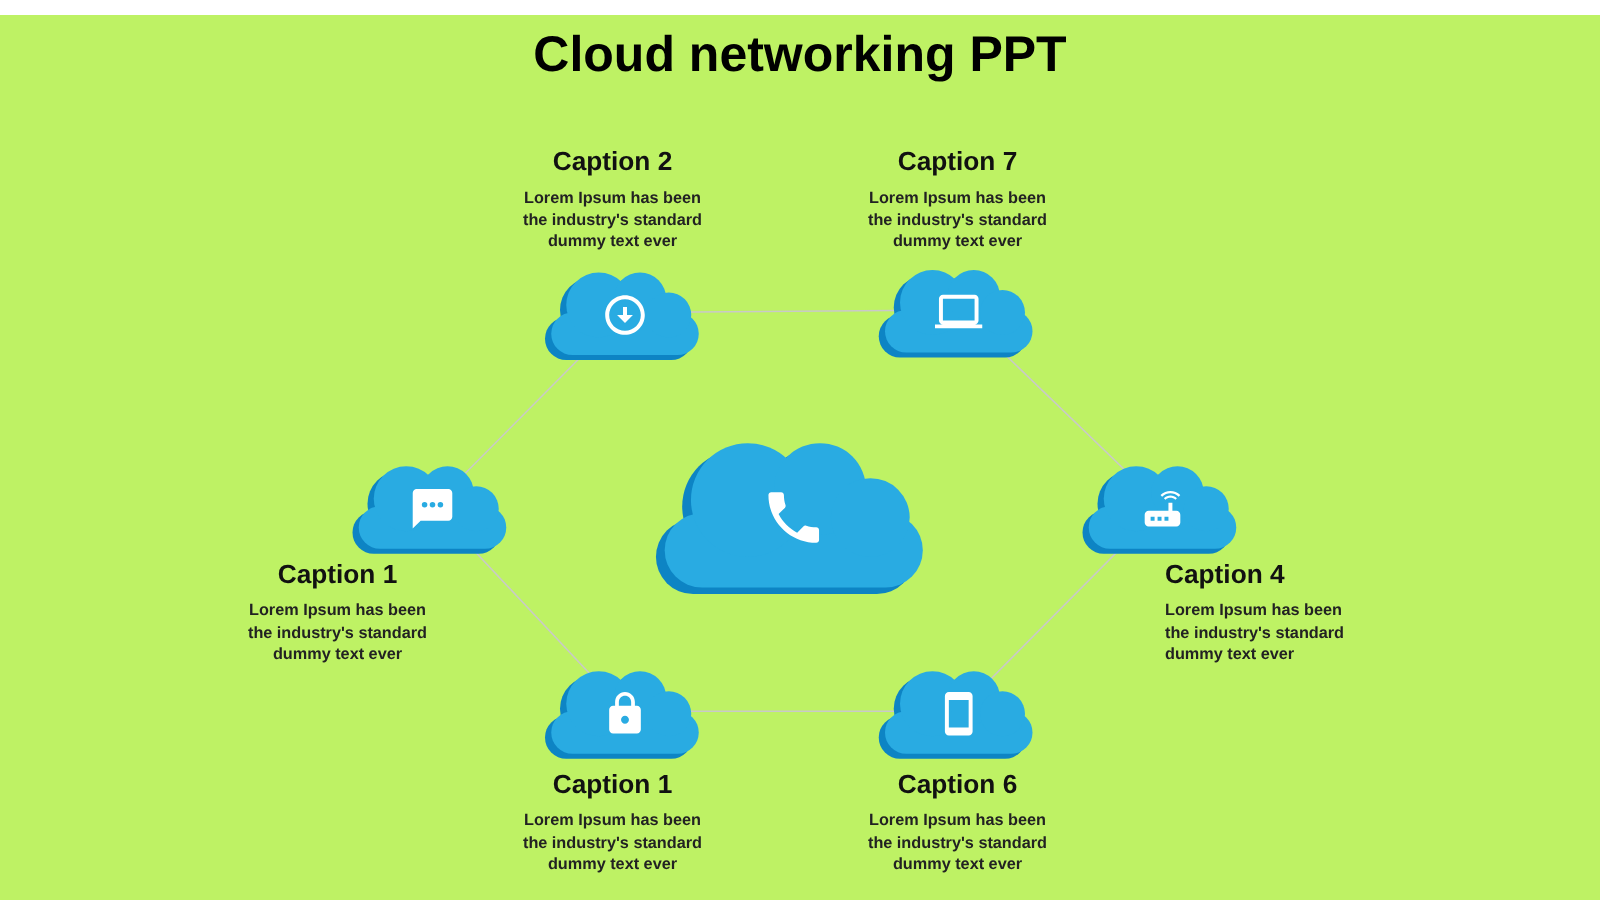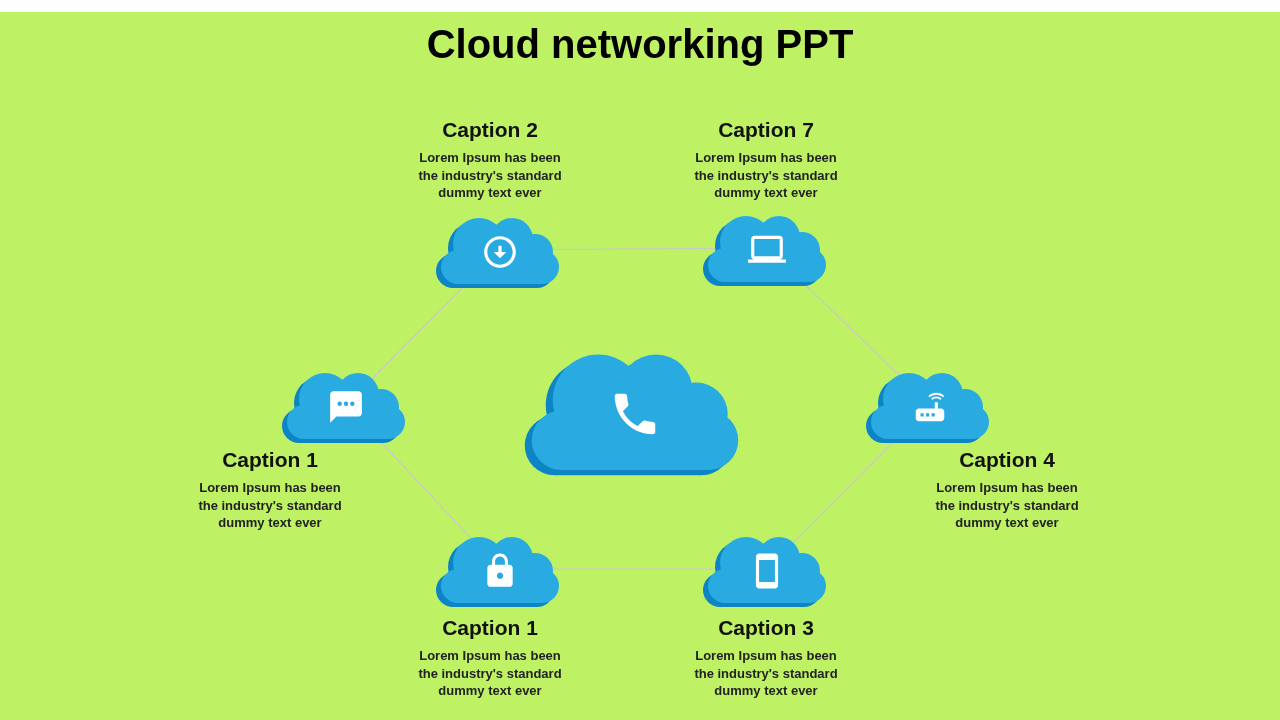--- a/index.html
+++ b/index.html
@@ -71,21 +71,21 @@
     margin-bottom: 7px;
   }
   .caption .caption-body {
     font-size: 13px;
     line-height: 1.36;
     color: var(--body-text, #222);
     font-weight: bold;
   }
   .align-center { text-align: center; }
   .align-right  { text-align: center; }
-  .align-left   { text-align: center; }
+  .align-left   { text-align: left; }
 
   
   .cap-1 { left: 195px; top: 436px; }
   .cap-2 { left: 415px; top: 106px; }
   .cap-3 { left: 691px; top: 106px; }
   .cap-4 { left: 932px; top: 436px; }
   .cap-5 { left: 691px; top: 604px; }
   .cap-6 { left: 415px; top: 604px; }
 
   
@@ -279,21 +279,21 @@
     <div class="caption-title">Caption 7</div>
     <div class="caption-body">Lorem Ipsum has been the industry's standard dummy text ever</div>
   </div>
 
   <div class="caption cap-4 align-left">
     <div class="caption-title">Caption 4</div>
     <div class="caption-body">Lorem Ipsum has been the industry's standard dummy text ever</div>
   </div>
 
   <div class="caption cap-5 align-center">
-    <div class="caption-title">Caption 3</div>
+    <div class="caption-title">Caption 6</div>
     <div class="caption-body">Lorem Ipsum has been the industry's standard dummy text ever</div>
   </div>
 
   <div class="caption cap-6 align-center">
     <div class="caption-title">Caption 1</div>
     <div class="caption-body">Lorem Ipsum has been the industry's standard dummy text ever</div>
   </div>
 
 </div>
 

